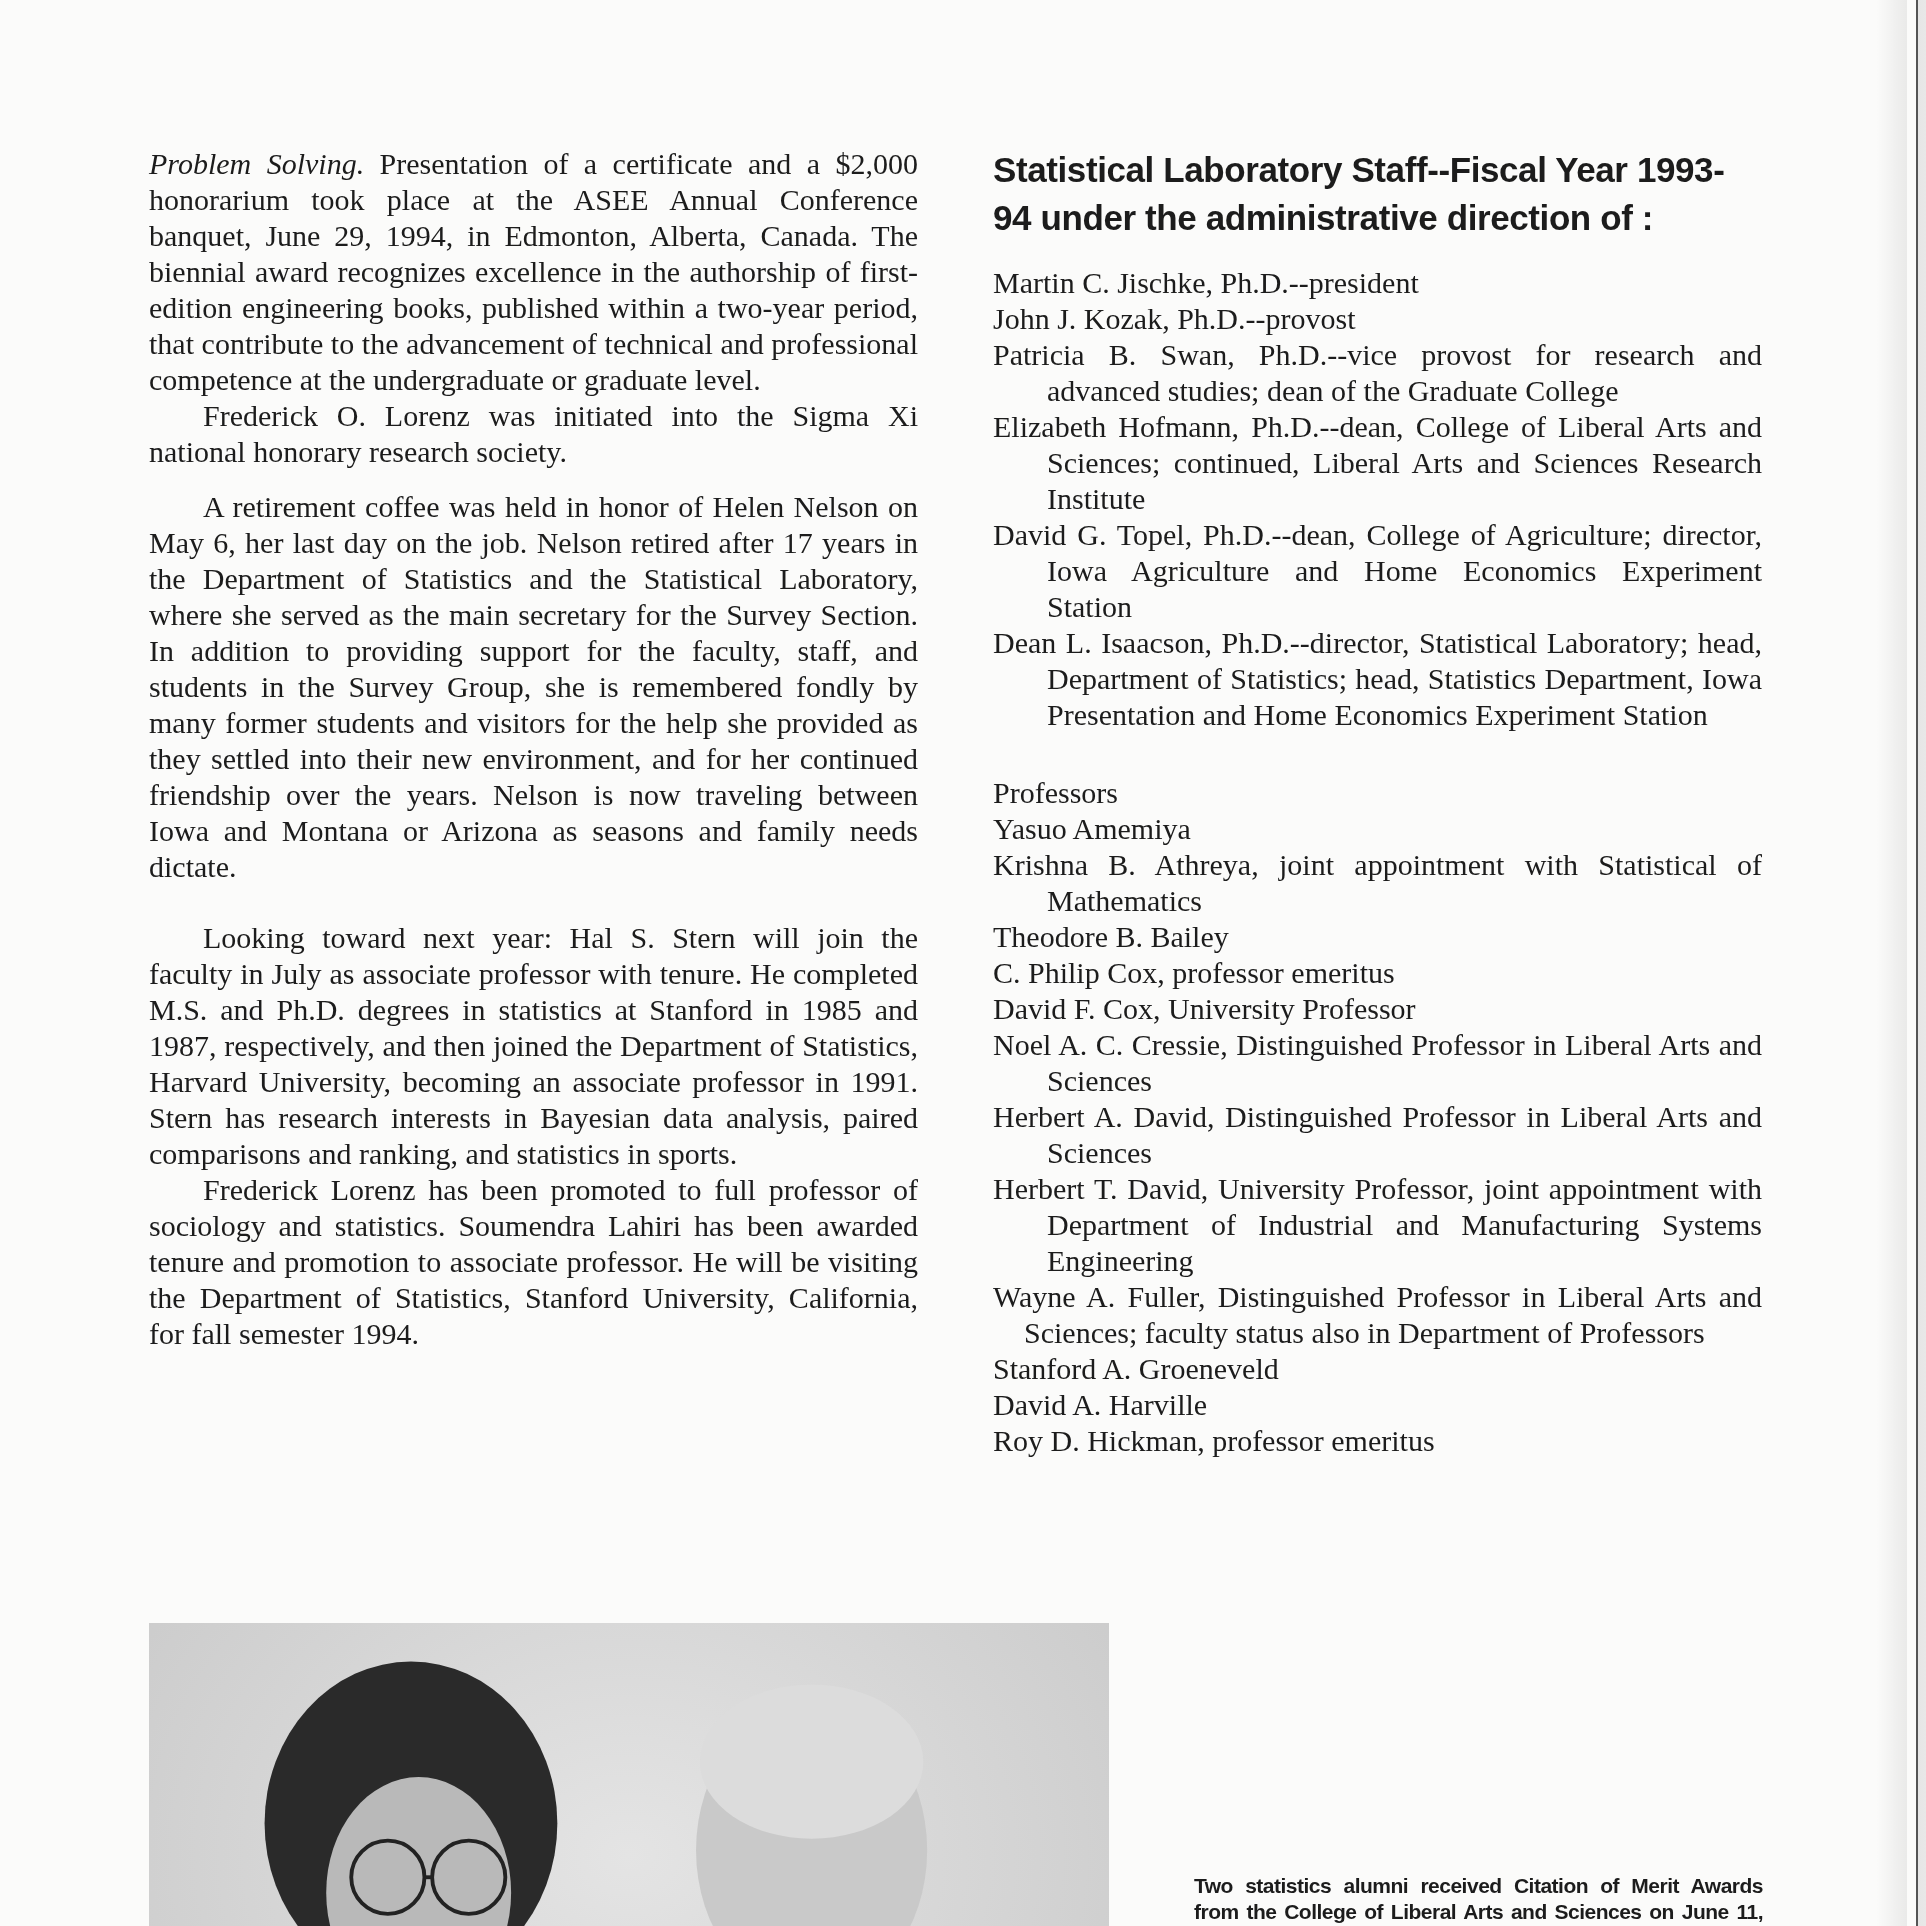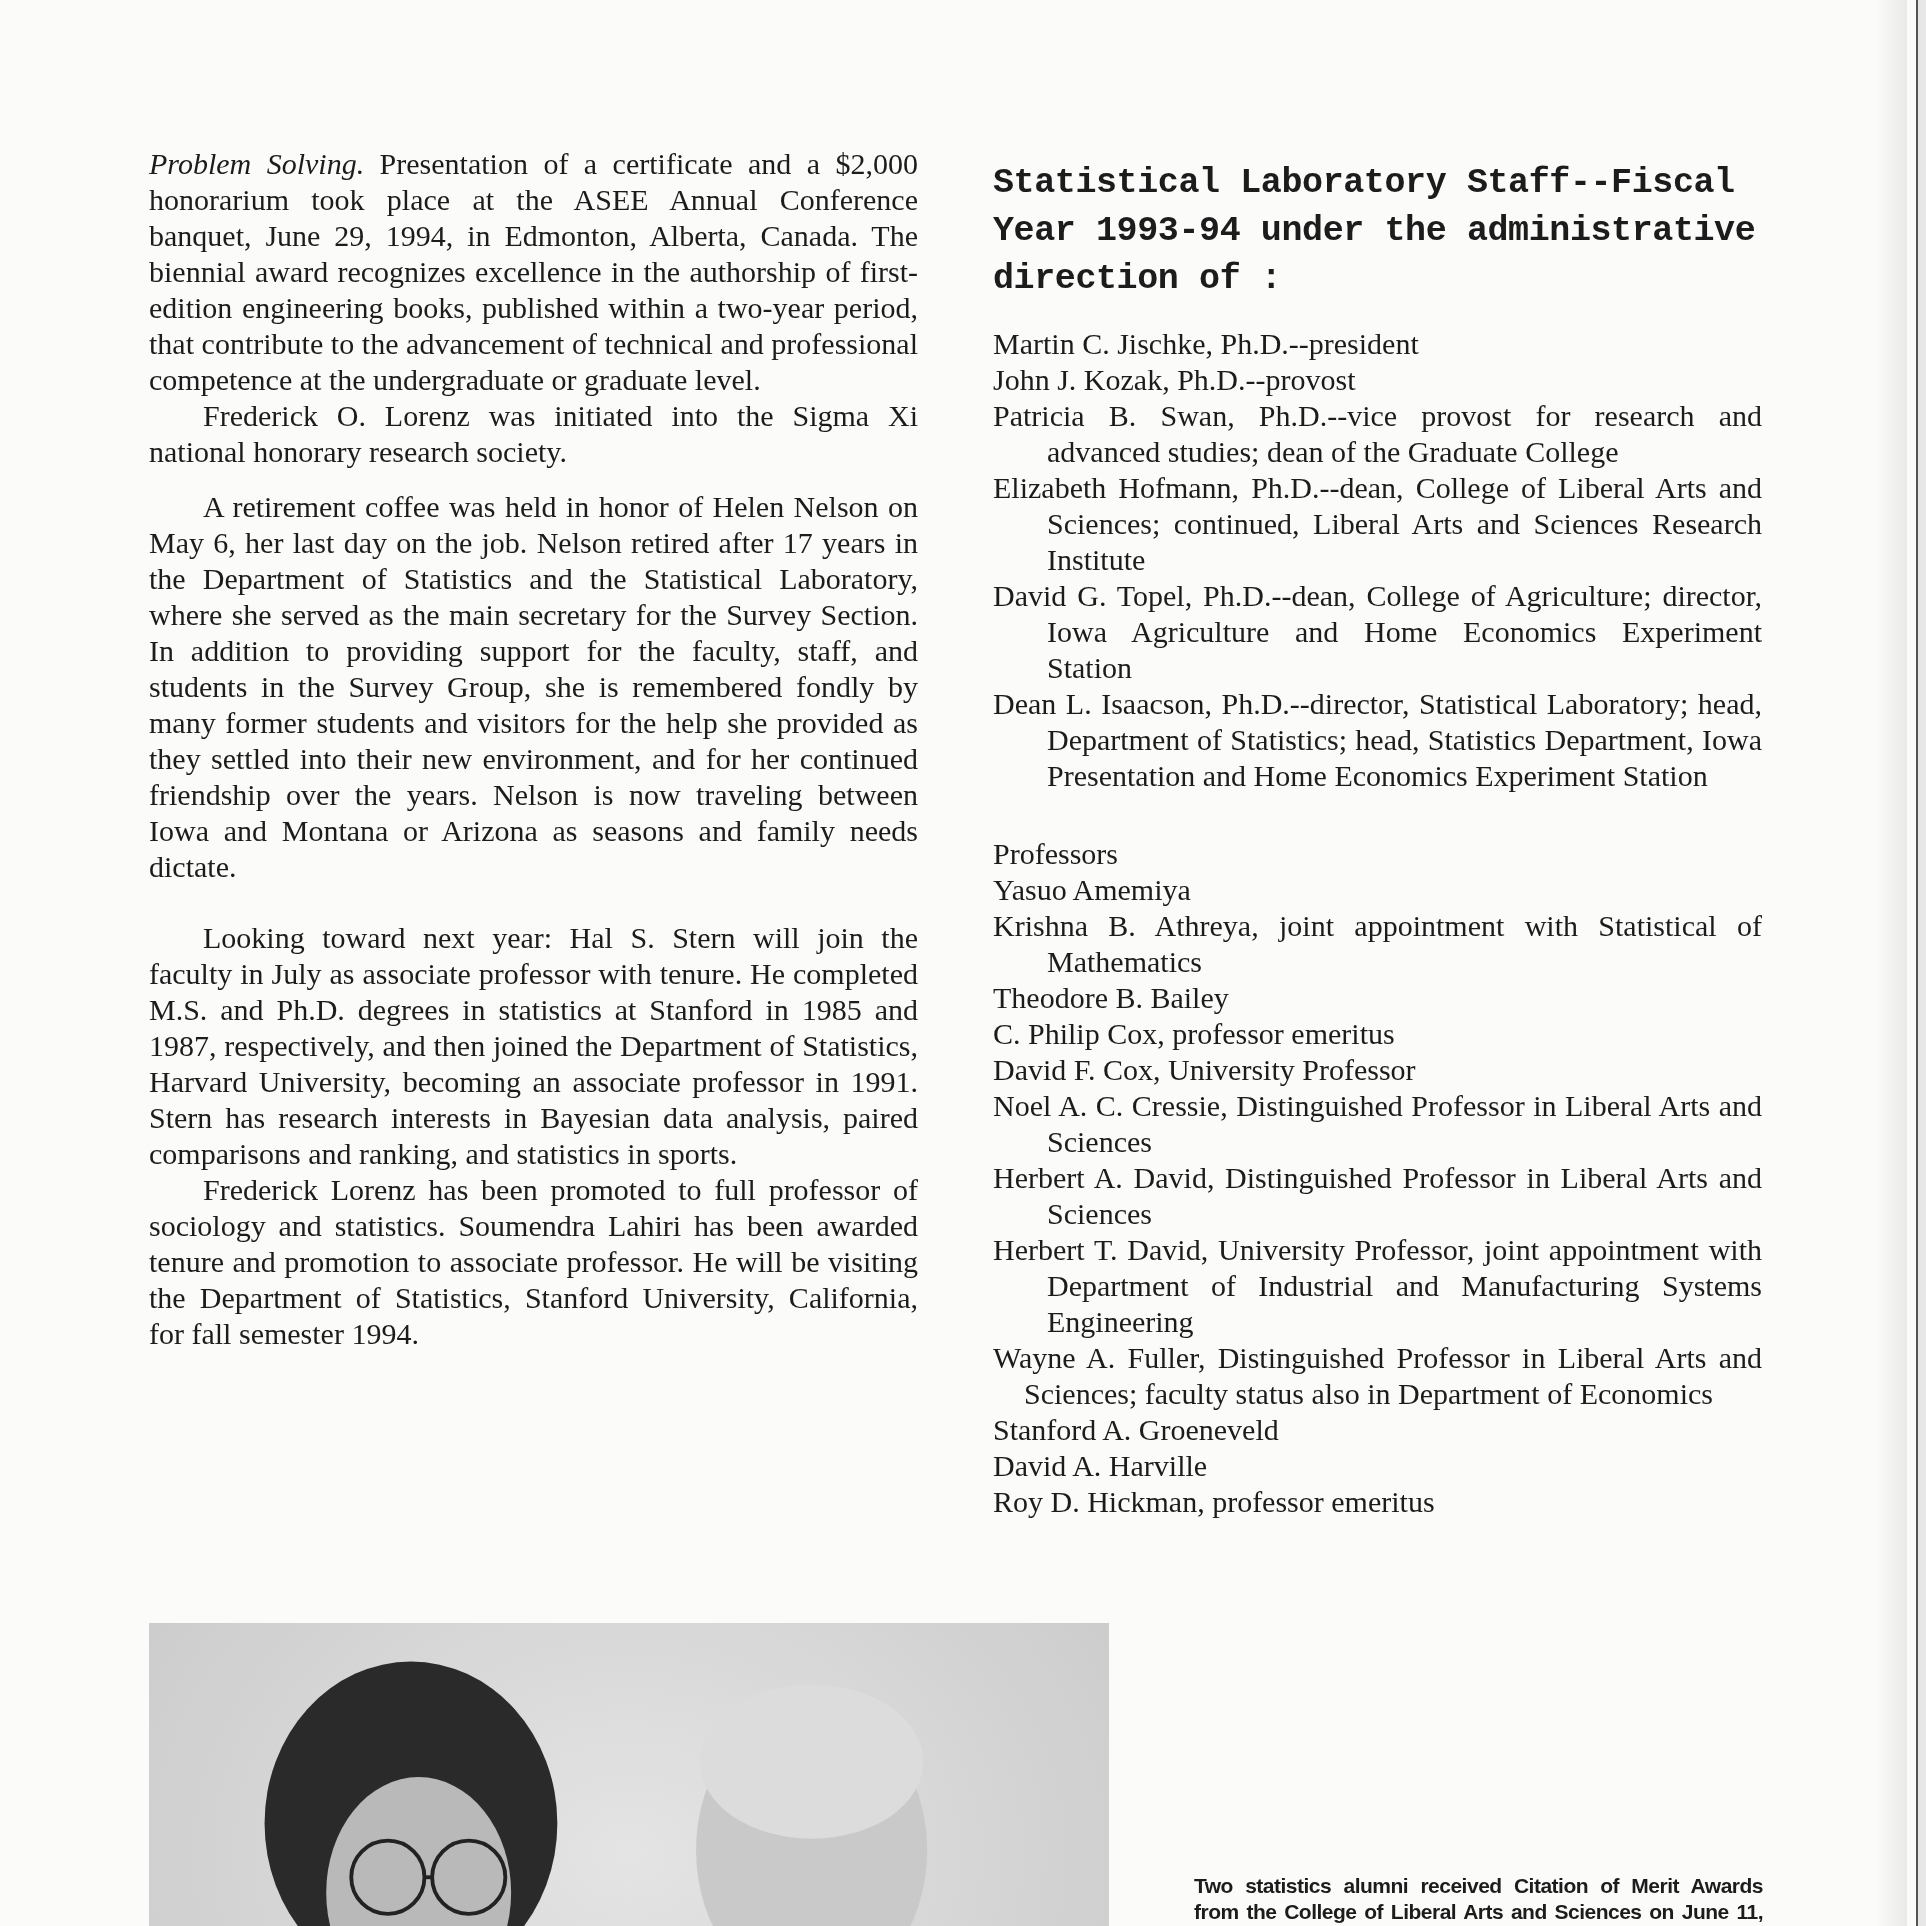--- a/index.html
+++ b/index.html
@@ -9,21 +9,21 @@
   .fold-line{position:absolute;left:1916px;top:0;width:1.9px;height:2527px;background:#555;}
   .right-strip{position:absolute;left:1918px;top:0;width:46px;height:2527px;background:linear-gradient(to right,#e6e6e6,#f3f3f3);}
   .col{position:absolute;font-size:30px;line-height:36px;text-align:justify;}
   .col p{margin:0;}
   .left-col{left:149px;top:146px;width:769px;}
   .indent{text-indent:54px;}
   .gap{margin-top:19px !important;}
   .gap2{margin-top:35px !important;}
   em{font-style:italic;}
   .right-col{left:993px;top:146px;width:769px;}
-  .heading{font-family:Liberation Mono, monospace;font-weight:bold;font-size:35px;line-height:48px;text-align:left;letter-spacing:-0.4px;margin:13px 0 23px 0;}
+  .heading{font-family:Liberation Sans, sans-serif;font-weight:bold;font-size:35px;line-height:48px;text-align:left;letter-spacing:-0.4px;margin:0 0 23px 0;}
   .entry{padding-left:54px;text-indent:-54px;}
   .entry-alt{padding-left:31px;text-indent:-31px;}
   .sub{font-weight:normal;margin-top:42px;}
   .photo{position:absolute;left:149px;top:1623px;width:960px;height:772px;background:#cfcfcf;overflow:hidden;}
   .caption{position:absolute;left:1194px;top:1873px;width:569px;font-family:"Liberation Sans","DejaVu Sans",sans-serif;font-weight:bold;font-size:21px;line-height:26px;text-align:justify;letter-spacing:-0.5px;}
 </style>
 </head>
 <body>
 
 <div class="page">
@@ -49,21 +49,21 @@
     <div class="sub">Professors</div>
     <div>
       <div class="entry">Yasuo Amemiya</div>
       <div class="entry">Krishna B. Athreya, joint appointment with Statistical of Mathematics</div>
       <div class="entry">Theodore B. Bailey</div>
       <div class="entry">C. Philip Cox, professor emeritus</div>
       <div class="entry">David F. Cox, University Professor</div>
       <div class="entry">Noel A. C. Cressie, Distinguished Professor in Liberal Arts and Sciences</div>
       <div class="entry">Herbert A. David, Distinguished Professor in Liberal Arts and Sciences</div>
       <div class="entry">Herbert T. David, University Professor, joint appointment with Department of Industrial and Manufacturing Systems Engineering</div>
-      <div class="entry-alt">Wayne A. Fuller, Distinguished Professor in Liberal Arts and Sciences; faculty status also in Department of Economics</div>
+      <div class="entry-alt">Wayne A. Fuller, Distinguished Professor in Liberal Arts and Sciences; faculty status also in Department of Professors</div>
       <div class="entry">Stanford A. Groeneveld</div>
       <div class="entry">David A. Harville</div>
       <div class="entry">Roy D. Hickman, professor emeritus</div>
     </div>
   </div>
 
   <div class="photo">
     <svg width="960" height="772" viewBox="0 0 2492 2004">
       <defs>
         <radialGradient id="bg" cx="50%" cy="30%" r="80%">

